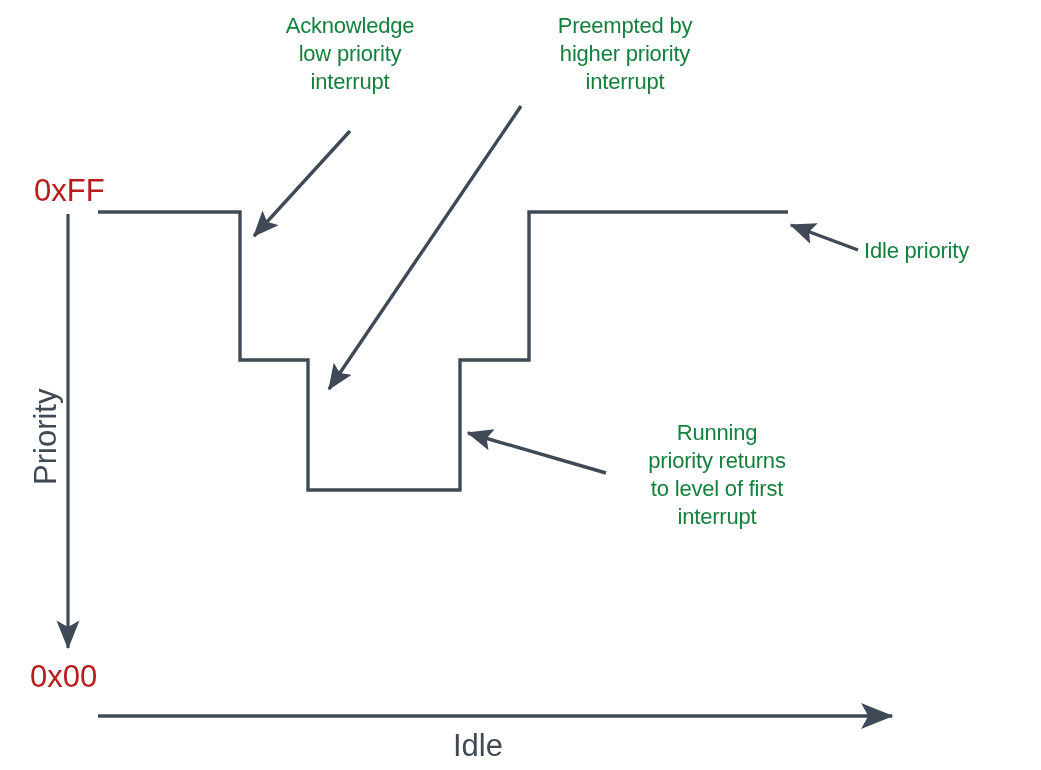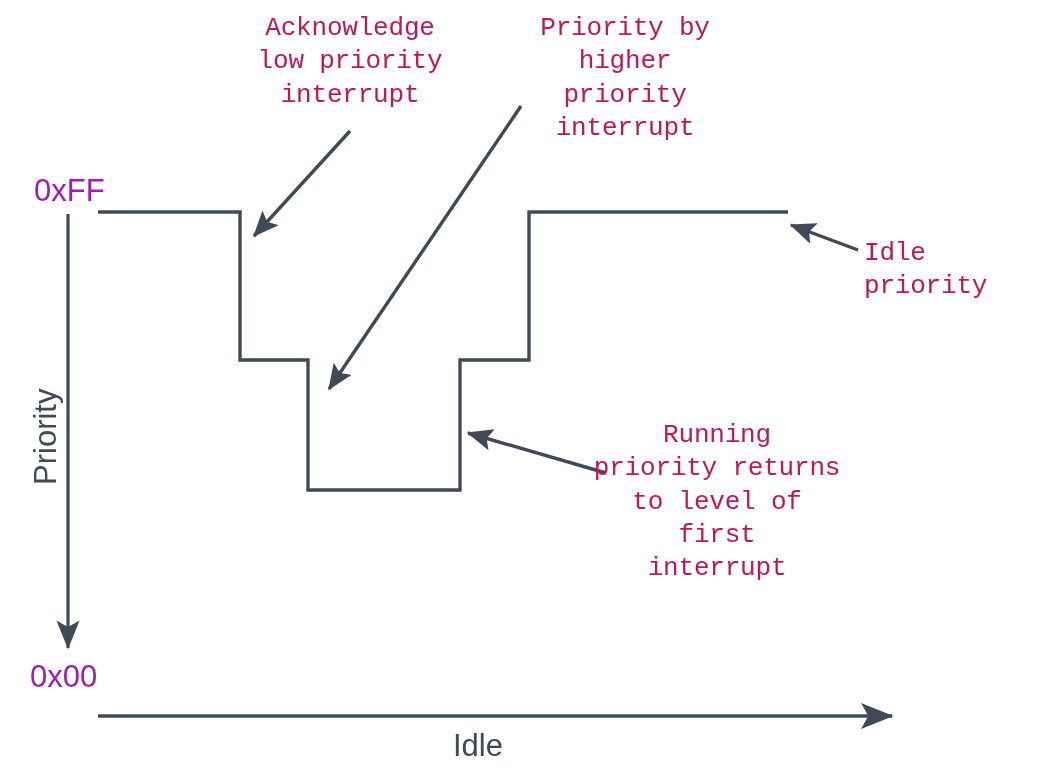--- a/index.html
+++ b/index.html
@@ -20,31 +20,31 @@
   }
   #diagram-svg {
     position: absolute;
     top: 0;
     left: 0;
     width: 1041px;
     height: 770px;
   }
   .anno-text {
     position: absolute;
-    color: #be185d;
-    font-family: Liberation Mono, monospace;
-    font-size: 26px;
+    color: #15803d;
+    font-family: Liberation Sans, sans-serif;
+    font-size: 22px;
     line-height: 1.28;
     letter-spacing: -0.2px;
     white-space: pre-line;
     -webkit-font-smoothing: antialiased;
   }
   .axis-tick-label {
     position: absolute;
-    color: #a21caf;
+    color: #b91c1c;
     font-family: "Liberation Sans", sans-serif;
     font-size: 31px;
     line-height: 1;
     white-space: nowrap;
   }
   .axis-name {
     position: absolute;
     color: #3f4a56;
     font-family: "Liberation Sans", sans-serif;
     font-size: 31px;
@@ -93,21 +93,21 @@
   <div class="axis-tick-label" id="y-bottom-label" style="left:30px; top:661px;">0x00</div>
 
   <div class="axis-name" id="priority-axis-label" style="left:30px; top:485px;">Priority</div>
 
   <div class="axis-name" id="time-axis-label" style="left:453px; top:730px;">Idle</div>
 
   <div class="anno-text center" style="left:240px; top:12px; width:220px;">Acknowledge
 low priority
 interrupt</div>
 
-  <div class="anno-text center" style="left:517px; top:12px; width:216px;">Priority by
+  <div class="anno-text center" style="left:517px; top:12px; width:216px;">Preempted by
 higher priority
 interrupt</div>
 
   <div class="anno-text left" style="left:864px; top:237px; width:200px;">Idle priority</div>
 
   <div class="anno-text center" style="left:592px; top:419px; width:250px;">Running
 priority returns
 to level of first
 interrupt</div>
 

